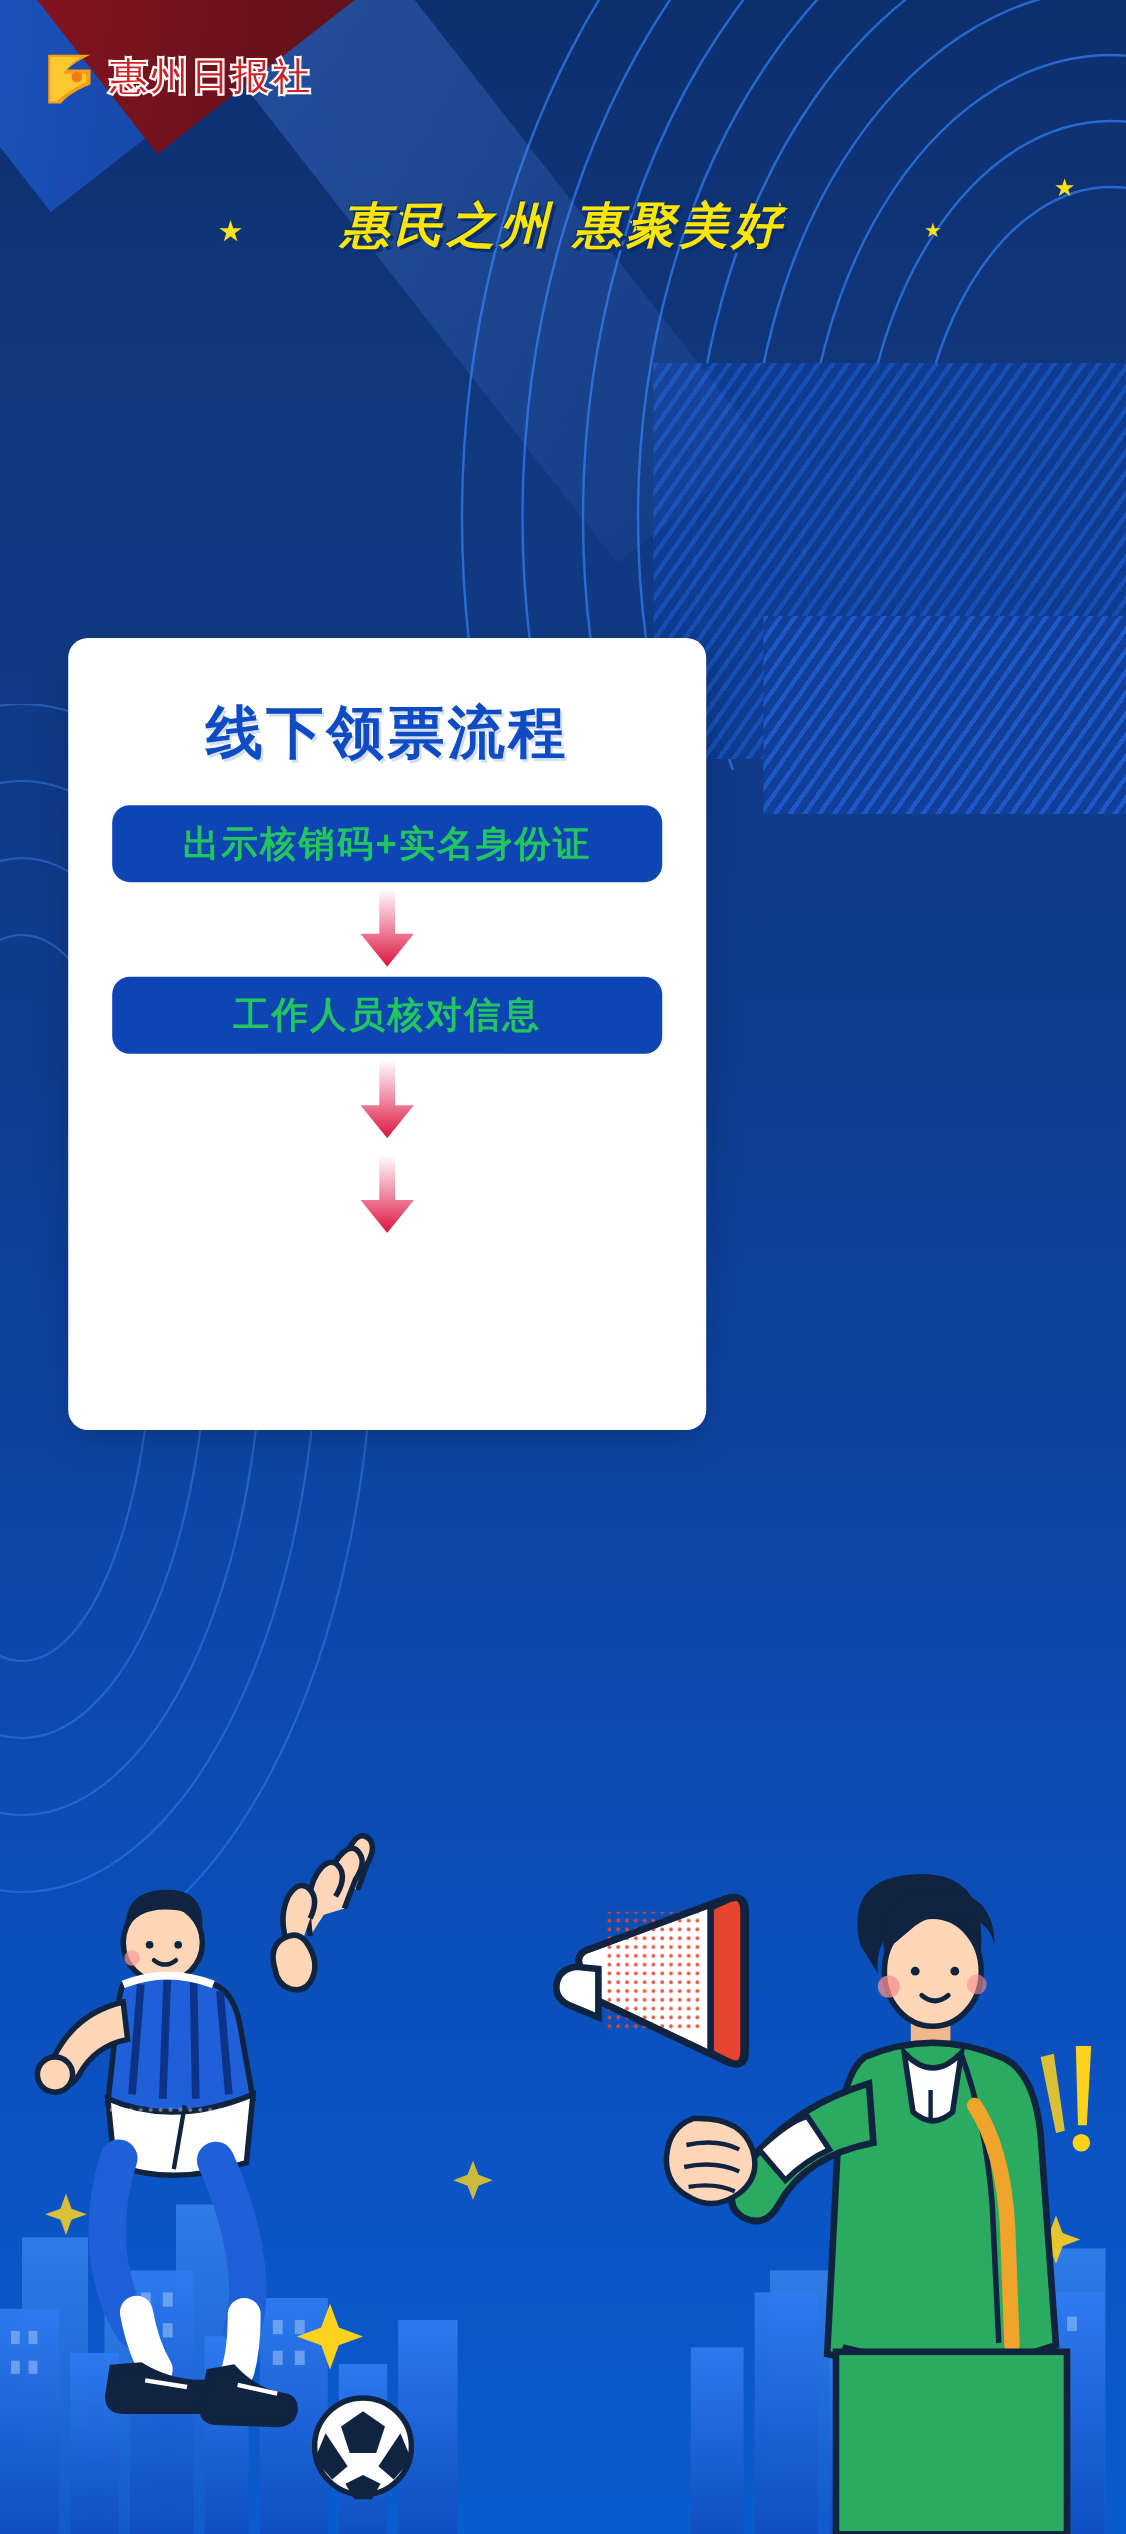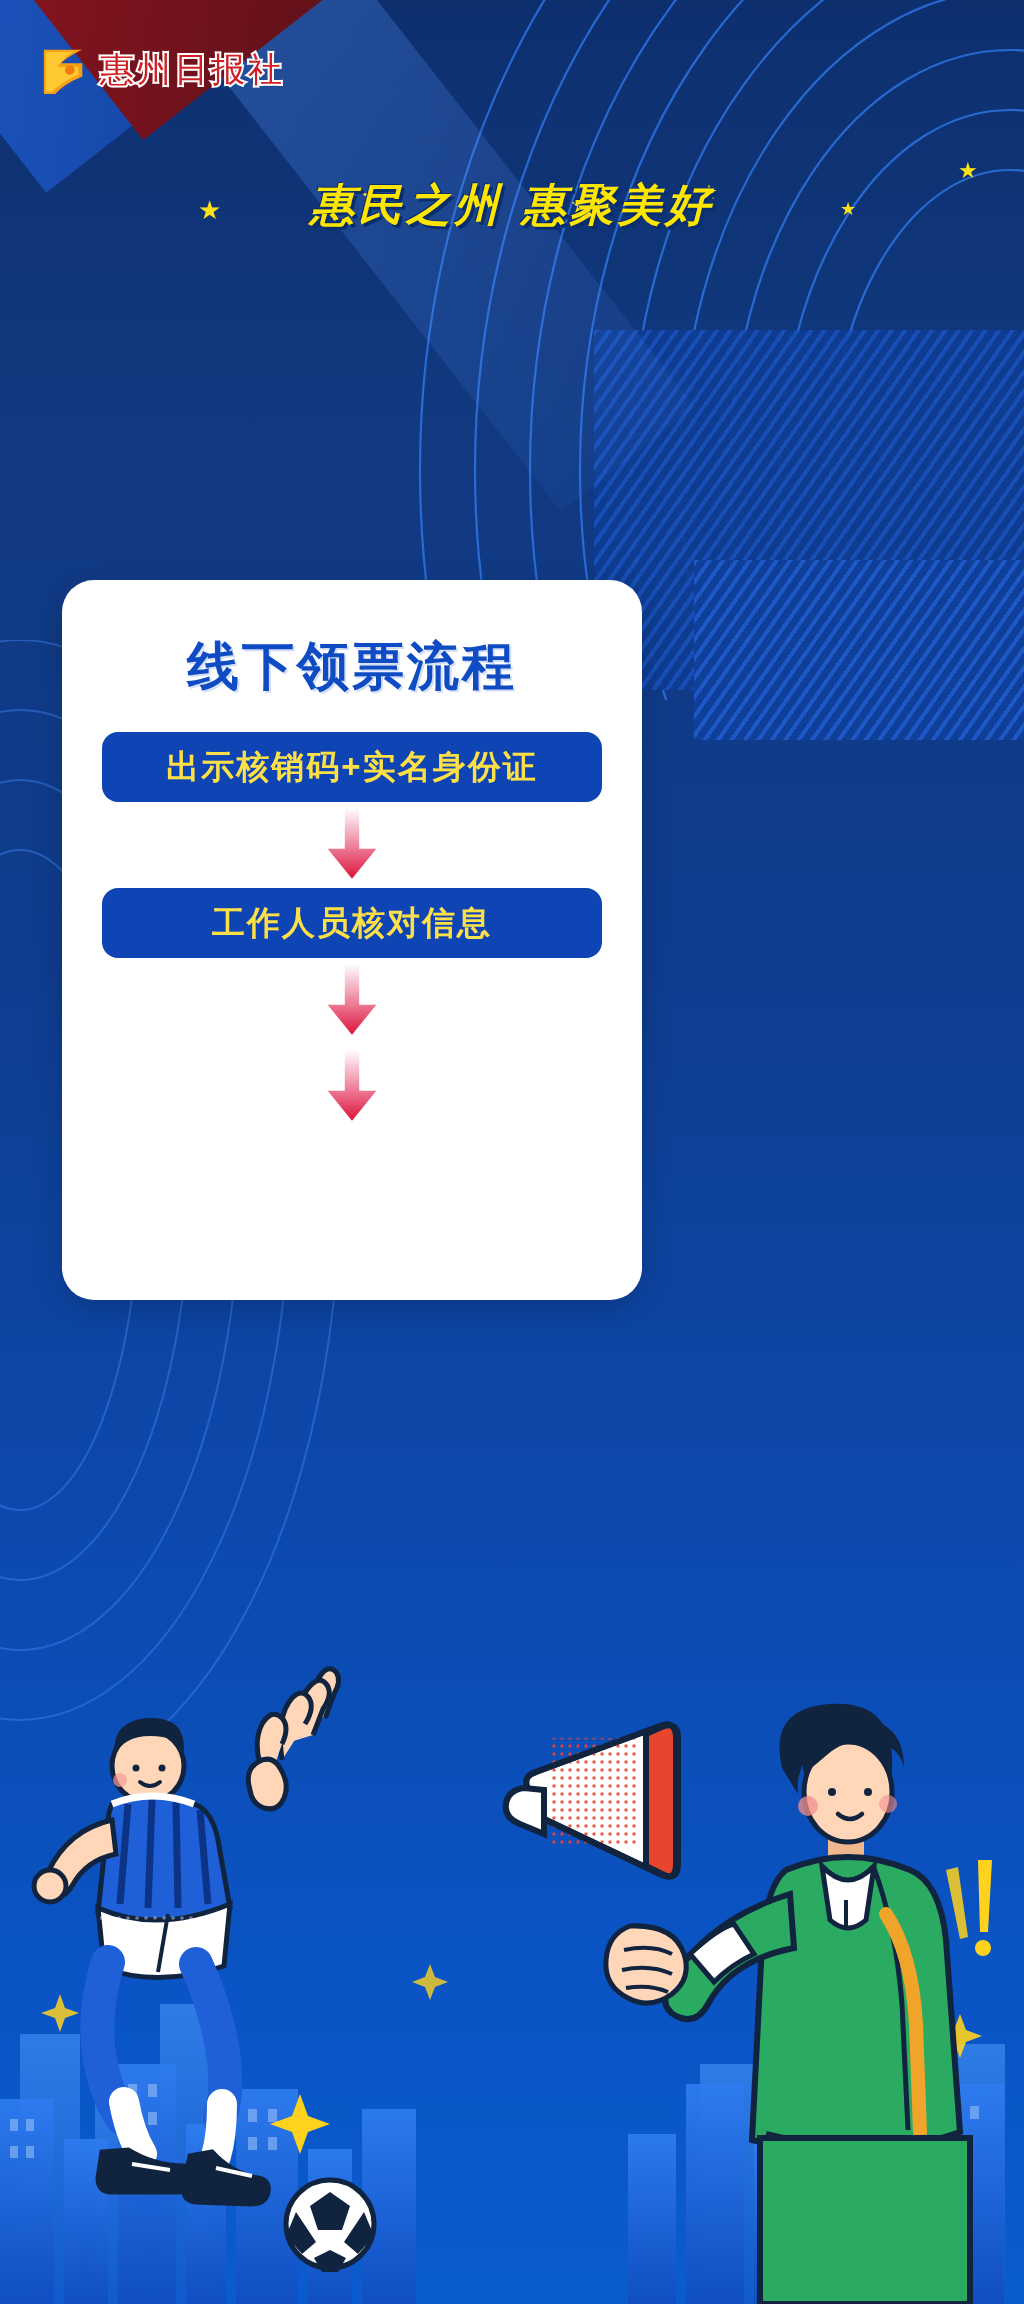--- a/index.html
+++ b/index.html
@@ -70,32 +70,32 @@
     position:absolute; top:230px; left:0; width:100%; text-align:center; z-index:7;
     color:#ffffff; font-weight:900; font-size:92px; line-height:1.08;
     letter-spacing:2px;
     text-shadow:0 4px 14px rgba(0,10,50,.45);
   }
   .maintitle .l2 { display:block; }
 
   
   .card {
     position:absolute; left:62px; top:580px; width:580px; min-height:720px;
-    background:#ffffff; border-radius:32px; z-index:8;
+    background:#ffffff; border-radius:18px; z-index:8;
     box-shadow:0 10px 30px rgba(0,0,0,.18);
     padding:52px 40px 60px;
     height:710px;
   }
   .card-title {
     text-align:center; color:#0f4cc4; font-weight:900;
     font-size:52px; letter-spacing:3px; margin-bottom:30px;
     text-shadow:2px 2px 0 rgba(15,76,196,.18);
   }
   .step {
-    background:#0f44b4; color:#fde047; border-radius:16px;
+    background:#0f44b4; color:#22c55e; border-radius:16px;
     height:70px; display:flex; align-items:center; justify-content:center;
     font-size:33px; font-weight:900; letter-spacing:2px;
   }
   .arrow-wrap { display:flex; justify-content:center; padding:6px 0; }
   .arrow { width:60px; height:74px; display:block; }
 
   
   .illus { position:absolute; left:0; bottom:0; width:100%; height:640px; z-index:5; }
 
   .city { position:absolute; left:0; bottom:0; width:100%; height:420px; z-index:4; }

